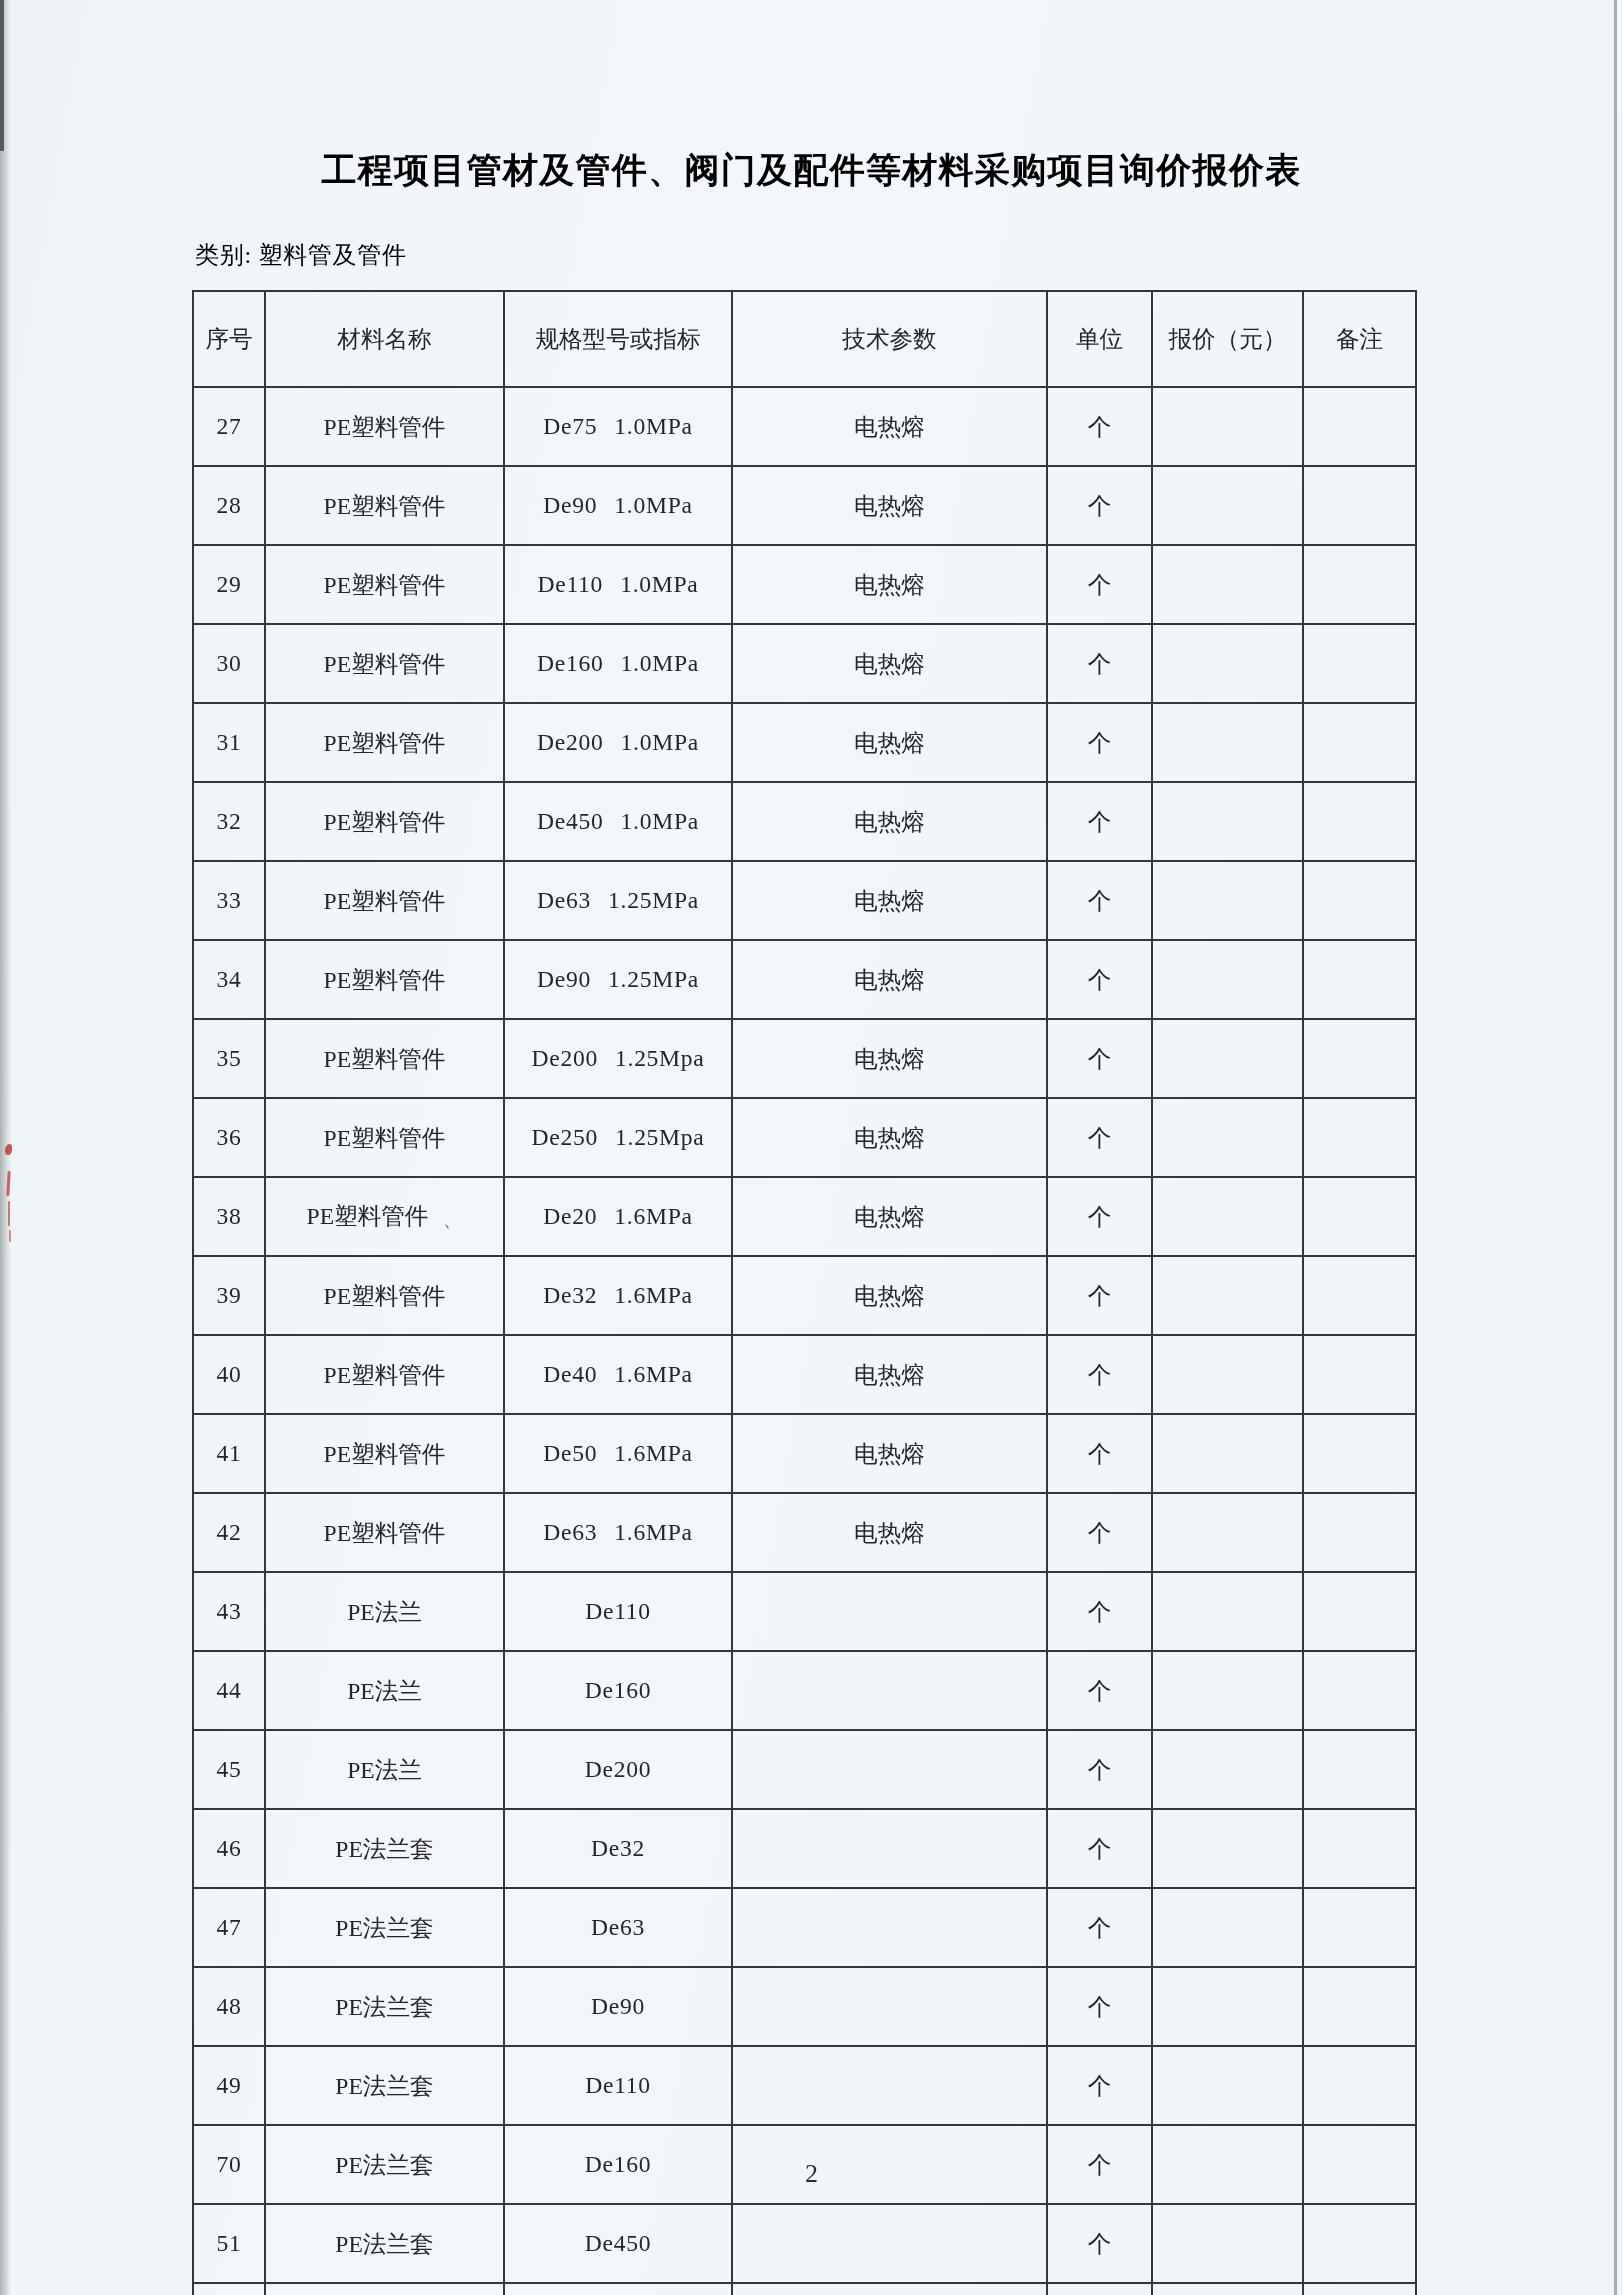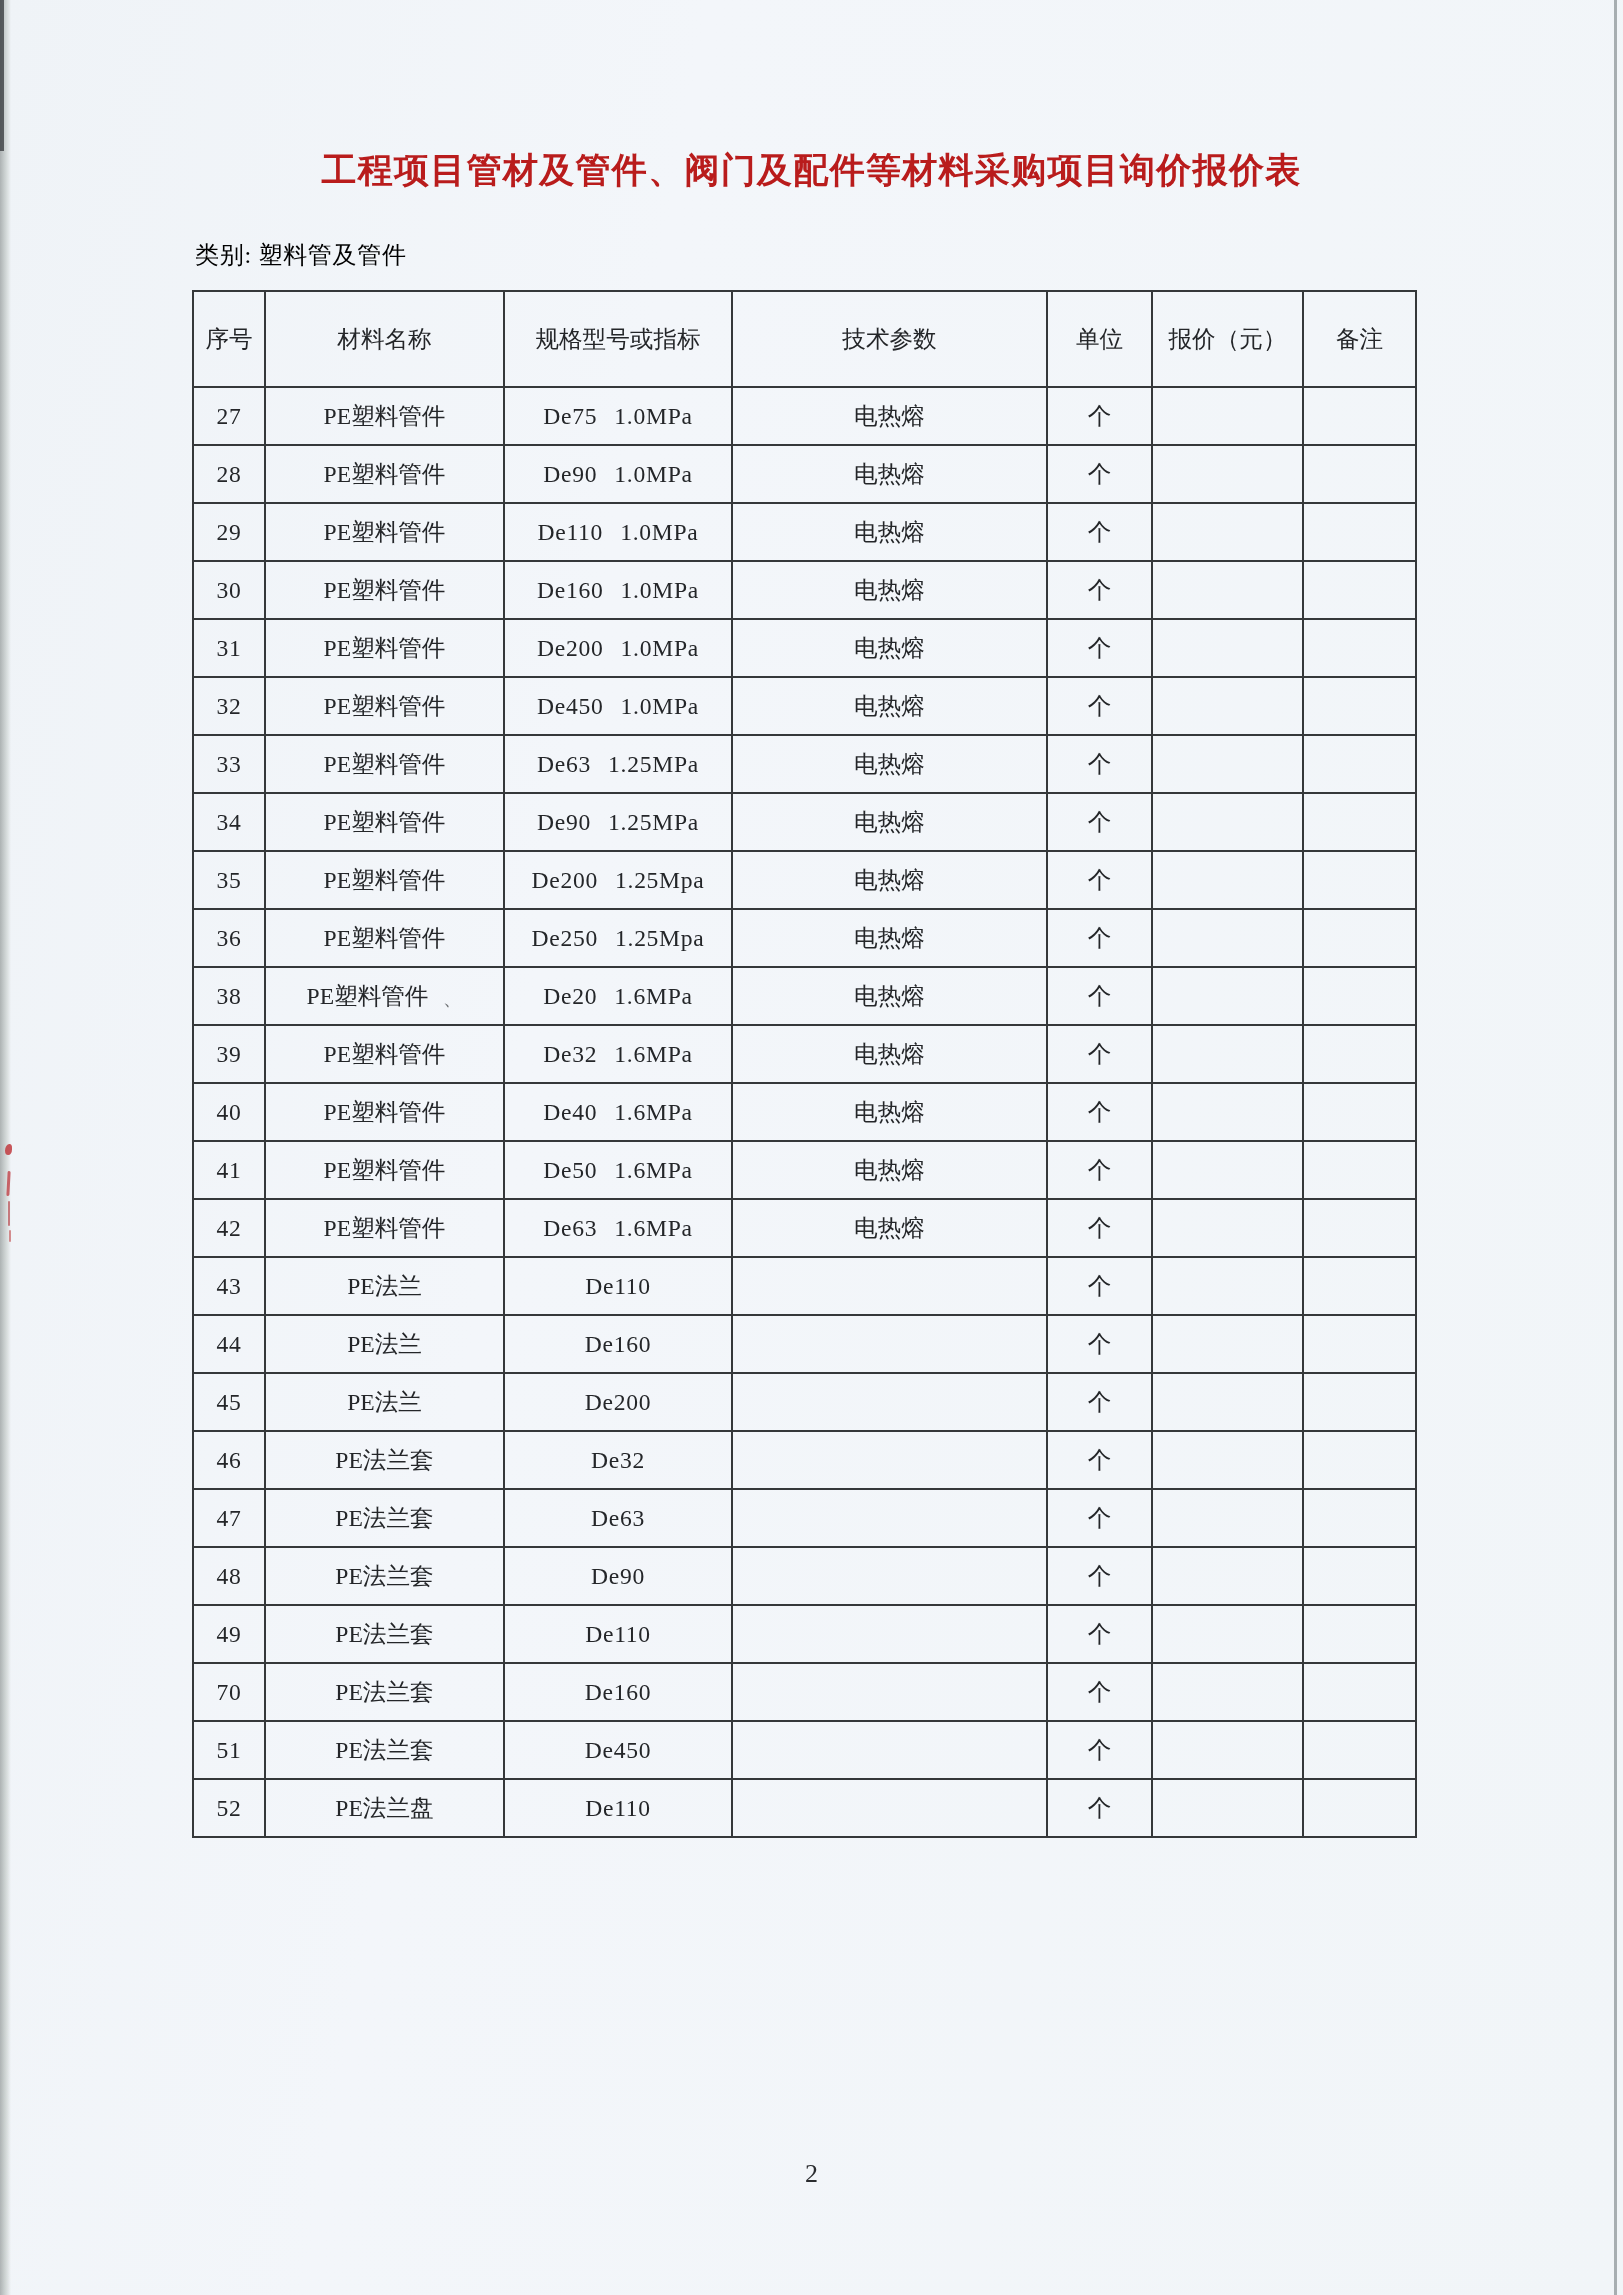--- a/index.html
+++ b/index.html
@@ -49,21 +49,21 @@
 
   
   .title {
     position: absolute;
     top: 147px; left: 0; width: 100%;
     margin: 0;
     text-align: center;
     font-size: 35px;
     font-weight: bold;
     letter-spacing: 1.3px;
-    color: #b91c1c;
+    color: #000000;
   }
   .category {
     position: absolute;
     top: 239px; left: 195px;
     font-size: 24px;
     letter-spacing: 0.7px;
     color: #000000;
   }
 
   table.quote-table {
@@ -78,21 +78,21 @@
     border: 2px solid #35383a;
     text-align: center;
     vertical-align: middle;
     font-weight: normal;
     font-size: 23.6px;
     color: #242629;
     padding: 0;
     overflow: hidden;
   }
   .quote-table thead tr { height: 96px; }
-  .quote-table tbody tr { height: 58px; }
+  .quote-table tbody tr { height: 79px; }
 
   col.c0 { width: 72px; }
   col.c1 { width: 239px; }
   col.c2 { width: 228px; }
   col.c3 { width: 315px; }
   col.c4 { width: 105px; }
   col.c5 { width: 151px; }
   col.c6 { width: 113px; }
 
   td.c-spec { word-spacing: 10.5px; letter-spacing: 0.7px; }

